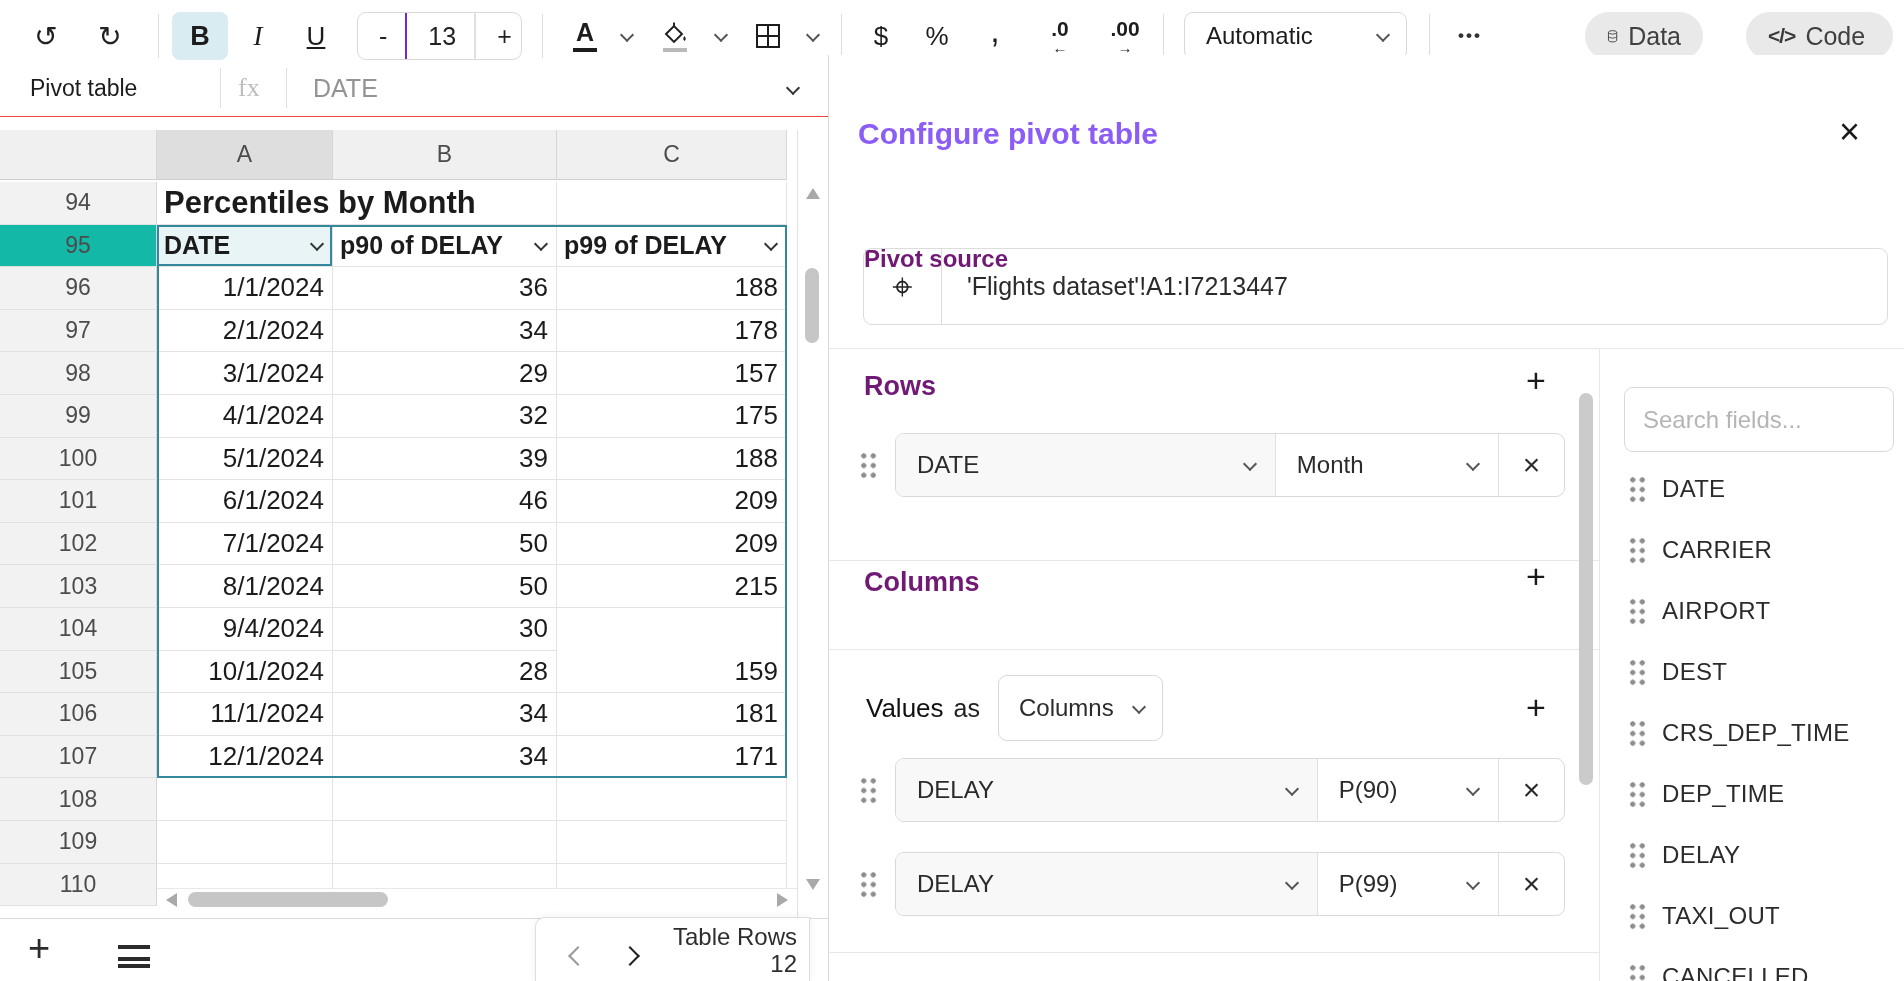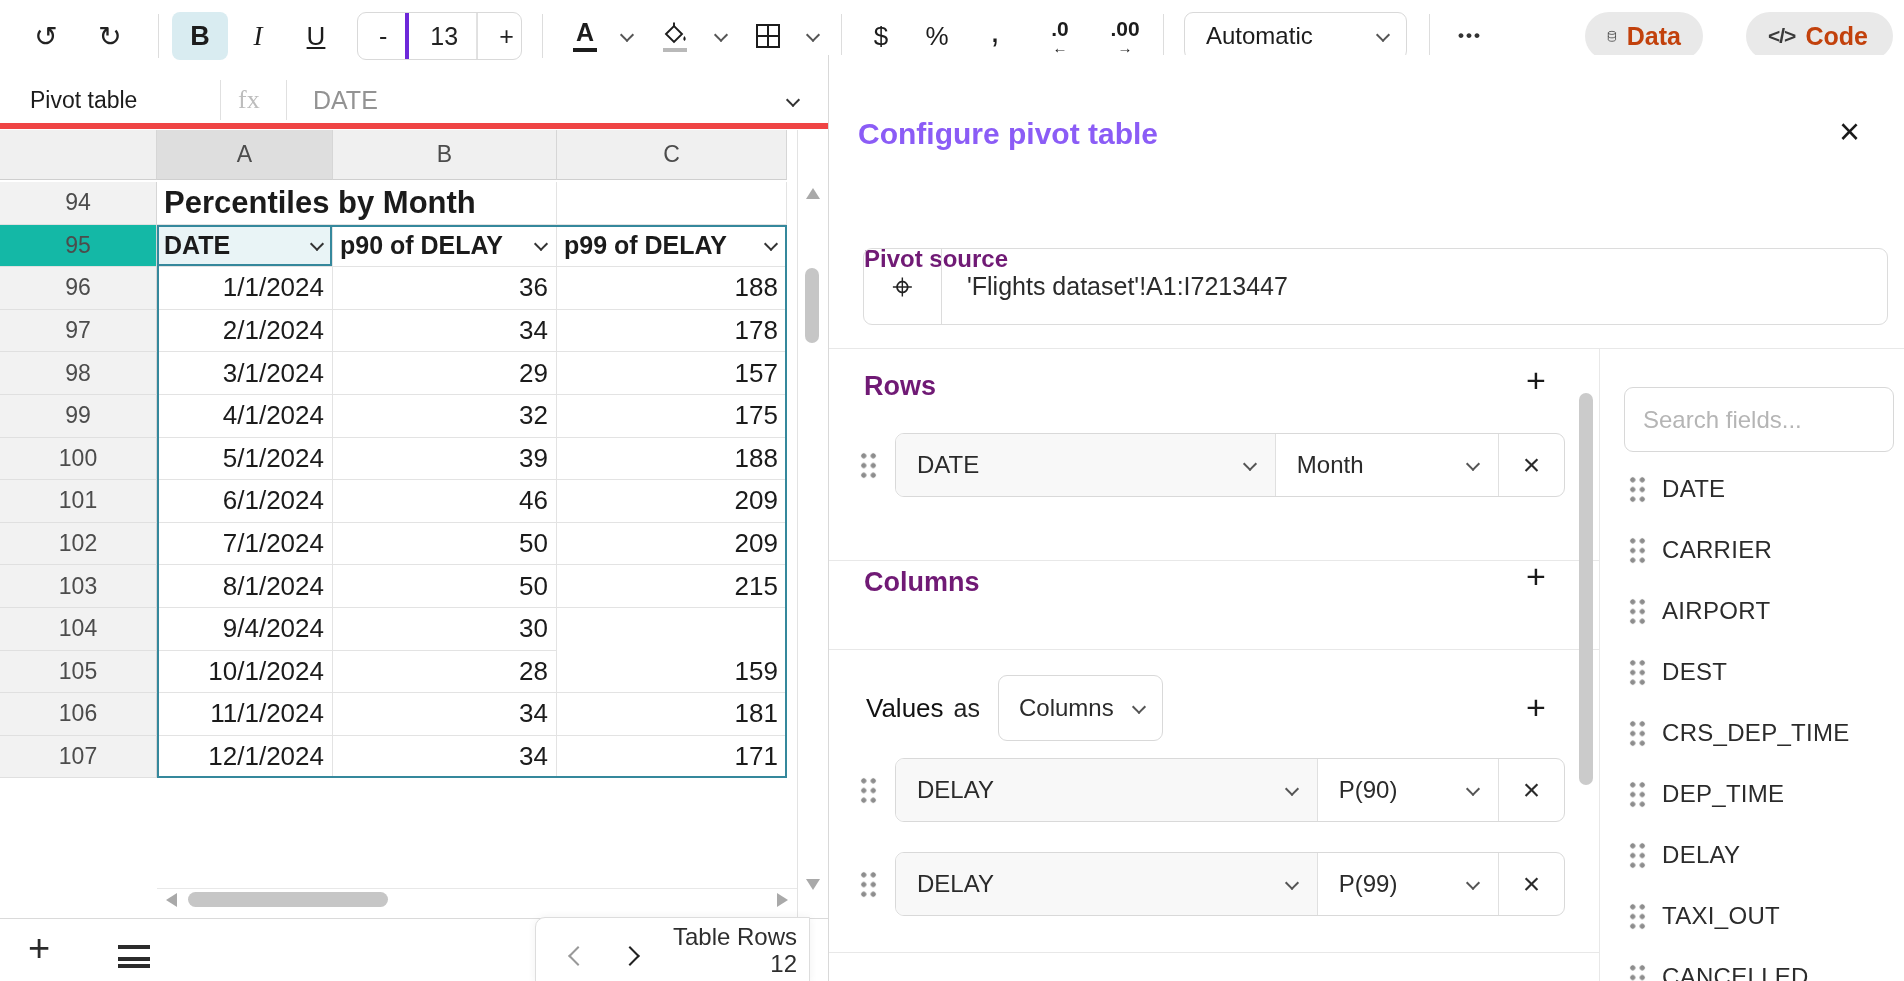--- a/index.html
+++ b/index.html
@@ -10,44 +10,44 @@
   .toolbar{position:absolute;left:0;top:0;width:1904px;height:72px;background:#fff;border-bottom:1px solid #e7e7e7}
   .tb-item{position:absolute;top:12px;height:48px;display:flex;align-items:center;justify-content:center}
   .tb-sep{position:absolute;top:14px;width:1px;height:44px;background:#ddd}
   .tb-glyph{font-size:28px;color:#222}
   .btn-b{width:56px;border-radius:8px;font-weight:700;font-size:27px;color:#1c1c1c}
   .btn-b.active{background:#d9ecf1}
   .btn-i{width:56px;font-size:27px;font-family:"Liberation Serif","DejaVu Serif",serif;font-style:italic;color:#1c1c1c}
   .btn-u{width:56px;font-size:26px;text-decoration:underline;color:#1c1c1c}
   .size-group{position:absolute;left:357px;top:12px;width:165px;height:48px;border:1px solid #d9d9d9;border-radius:9px;display:flex;box-sizing:border-box;background:#fff}
   .size-group .seg{flex:1;display:flex;align-items:center;justify-content:center;font-size:25px;color:#222}
-  .size-group .seg.mid{border-left:4px solid #6d28d9;border-right:1px solid #e2e2e2}
+  .size-group .seg.mid{border-left:2px solid #6d28d9;border-right:1px solid #e2e2e2}
   .color-icn{display:flex;flex-direction:column;align-items:center;line-height:1}
   .color-icn .a{font-size:25px;font-weight:700;color:#1c1c1c}
   .color-icn .bar{width:24px;height:4px;margin-top:3px;background:#1c1c1c}
   .color-icn .bar.gray{background:#b9b9b9}
   .chv{display:inline-block;width:14px;height:14px;position:relative}
   .chv::before{content:"";position:absolute;left:2px;top:1px;width:8px;height:8px;
     border-right:2.2px solid #555;border-bottom:2.2px solid #555;transform:rotate(45deg)}
   .chv.dark::before{border-color:#333}
   .fmt{font-size:26px;color:#1c1c1c}
   .dec{display:flex;flex-direction:column;align-items:center;line-height:1}
   .dec .d{font-size:21px;font-weight:600;color:#1c1c1c}
   .dec .ar{font-size:15px;color:#1c1c1c;margin-top:1px}
   .auto-box{position:absolute;left:1184px;top:12px;width:223px;height:48px;border:1px solid #d9d9d9;border-radius:9px;
     display:flex;align-items:center;justify-content:space-between;padding:0 16px 0 21px;box-sizing:border-box;background:#fff}
   .auto-box .t{font-size:24px;color:#1c1c1c}
   .more{font-size:17px;letter-spacing:2px;font-weight:700;color:#333}
   .pill{position:absolute;top:12px;height:48px;border-radius:24px;background:#e9e9e9;display:flex;align-items:center;gap:10px;
     padding:0 22px;box-sizing:border-box}
-  .pill .lbl{font-size:25px;font-weight:700;color:#c2410c}
+  .pill .lbl{font-size:25px;font-weight:400;color:#404040}
   .pill .glyph{font-size:21px;font-weight:600;color:#3a3a3a;letter-spacing:-1px}
 
   
-  .fbar{position:absolute;left:0;top:72px;width:828px;height:57px;background:#fff;border-bottom:6px solid #ef4444;box-sizing:border-box}
+  .fbar{position:absolute;left:0;top:60px;width:828px;height:57px;background:#fff;border-bottom:1px solid #ef4444;box-sizing:border-box}
   .fbar .name{position:absolute;left:30px;top:0;height:56px;display:flex;align-items:center;font-size:23px;color:#1c1c1c}
   .fbar .vsep{position:absolute;top:8px;width:1px;height:40px;background:#e0e0e0}
   .fbar .fx{position:absolute;left:238px;top:0;height:56px;display:flex;align-items:center;
     font-family:"Liberation Serif","DejaVu Serif",serif;font-size:26px;color:#bdbdbd}
   .fbar .val{position:absolute;left:313px;top:0;height:56px;display:flex;align-items:center;font-size:25px;color:#939393}
   .fbar .chvr{position:absolute;left:786px;top:22px}
 
   
   .colhdr{position:absolute;left:0;top:130px;width:787px;height:50px;display:flex;box-sizing:border-box}
   .colhdr .c{background:#f0f0f0;border-right:1px solid #d6d6d6;border-bottom:1px solid #cfcfcf;box-sizing:border-box;
@@ -345,20 +345,41 @@
         <div class="cell c num">181</div>
       </div>
         <div class="row">
         <div class="rh">107</div>
         <div class="cell a num">12/1/2024</div>
         <div class="cell b num">34</div>
         <div class="cell c num">171</div>
       </div>
       </div>
 
+    <div>
+
+    <div class="row">
+        <div class="rh">108</div>
+        <div class="cell a"></div>
+        <div class="cell b"></div>
+        <div class="cell c"></div>
+      </div>
+        <div class="row">
+        <div class="rh">109</div>
+        <div class="cell a"></div>
+        <div class="cell b"></div>
+        <div class="cell c"></div>
+      </div>
+        <div class="row">
+        <div class="rh">110</div>
+        <div class="cell a"></div>
+        <div class="cell b"></div>
+        <div class="cell c"></div>
+      </div>
+      </div>
 
     <div class="table-outline"></div>
   </div>
 
   <div class="vscroll">
     <div class="tri up"></div>
     <div class="vthumb"></div>
     <div class="tri down"></div>
   </div>
   <div class="hscroll">

